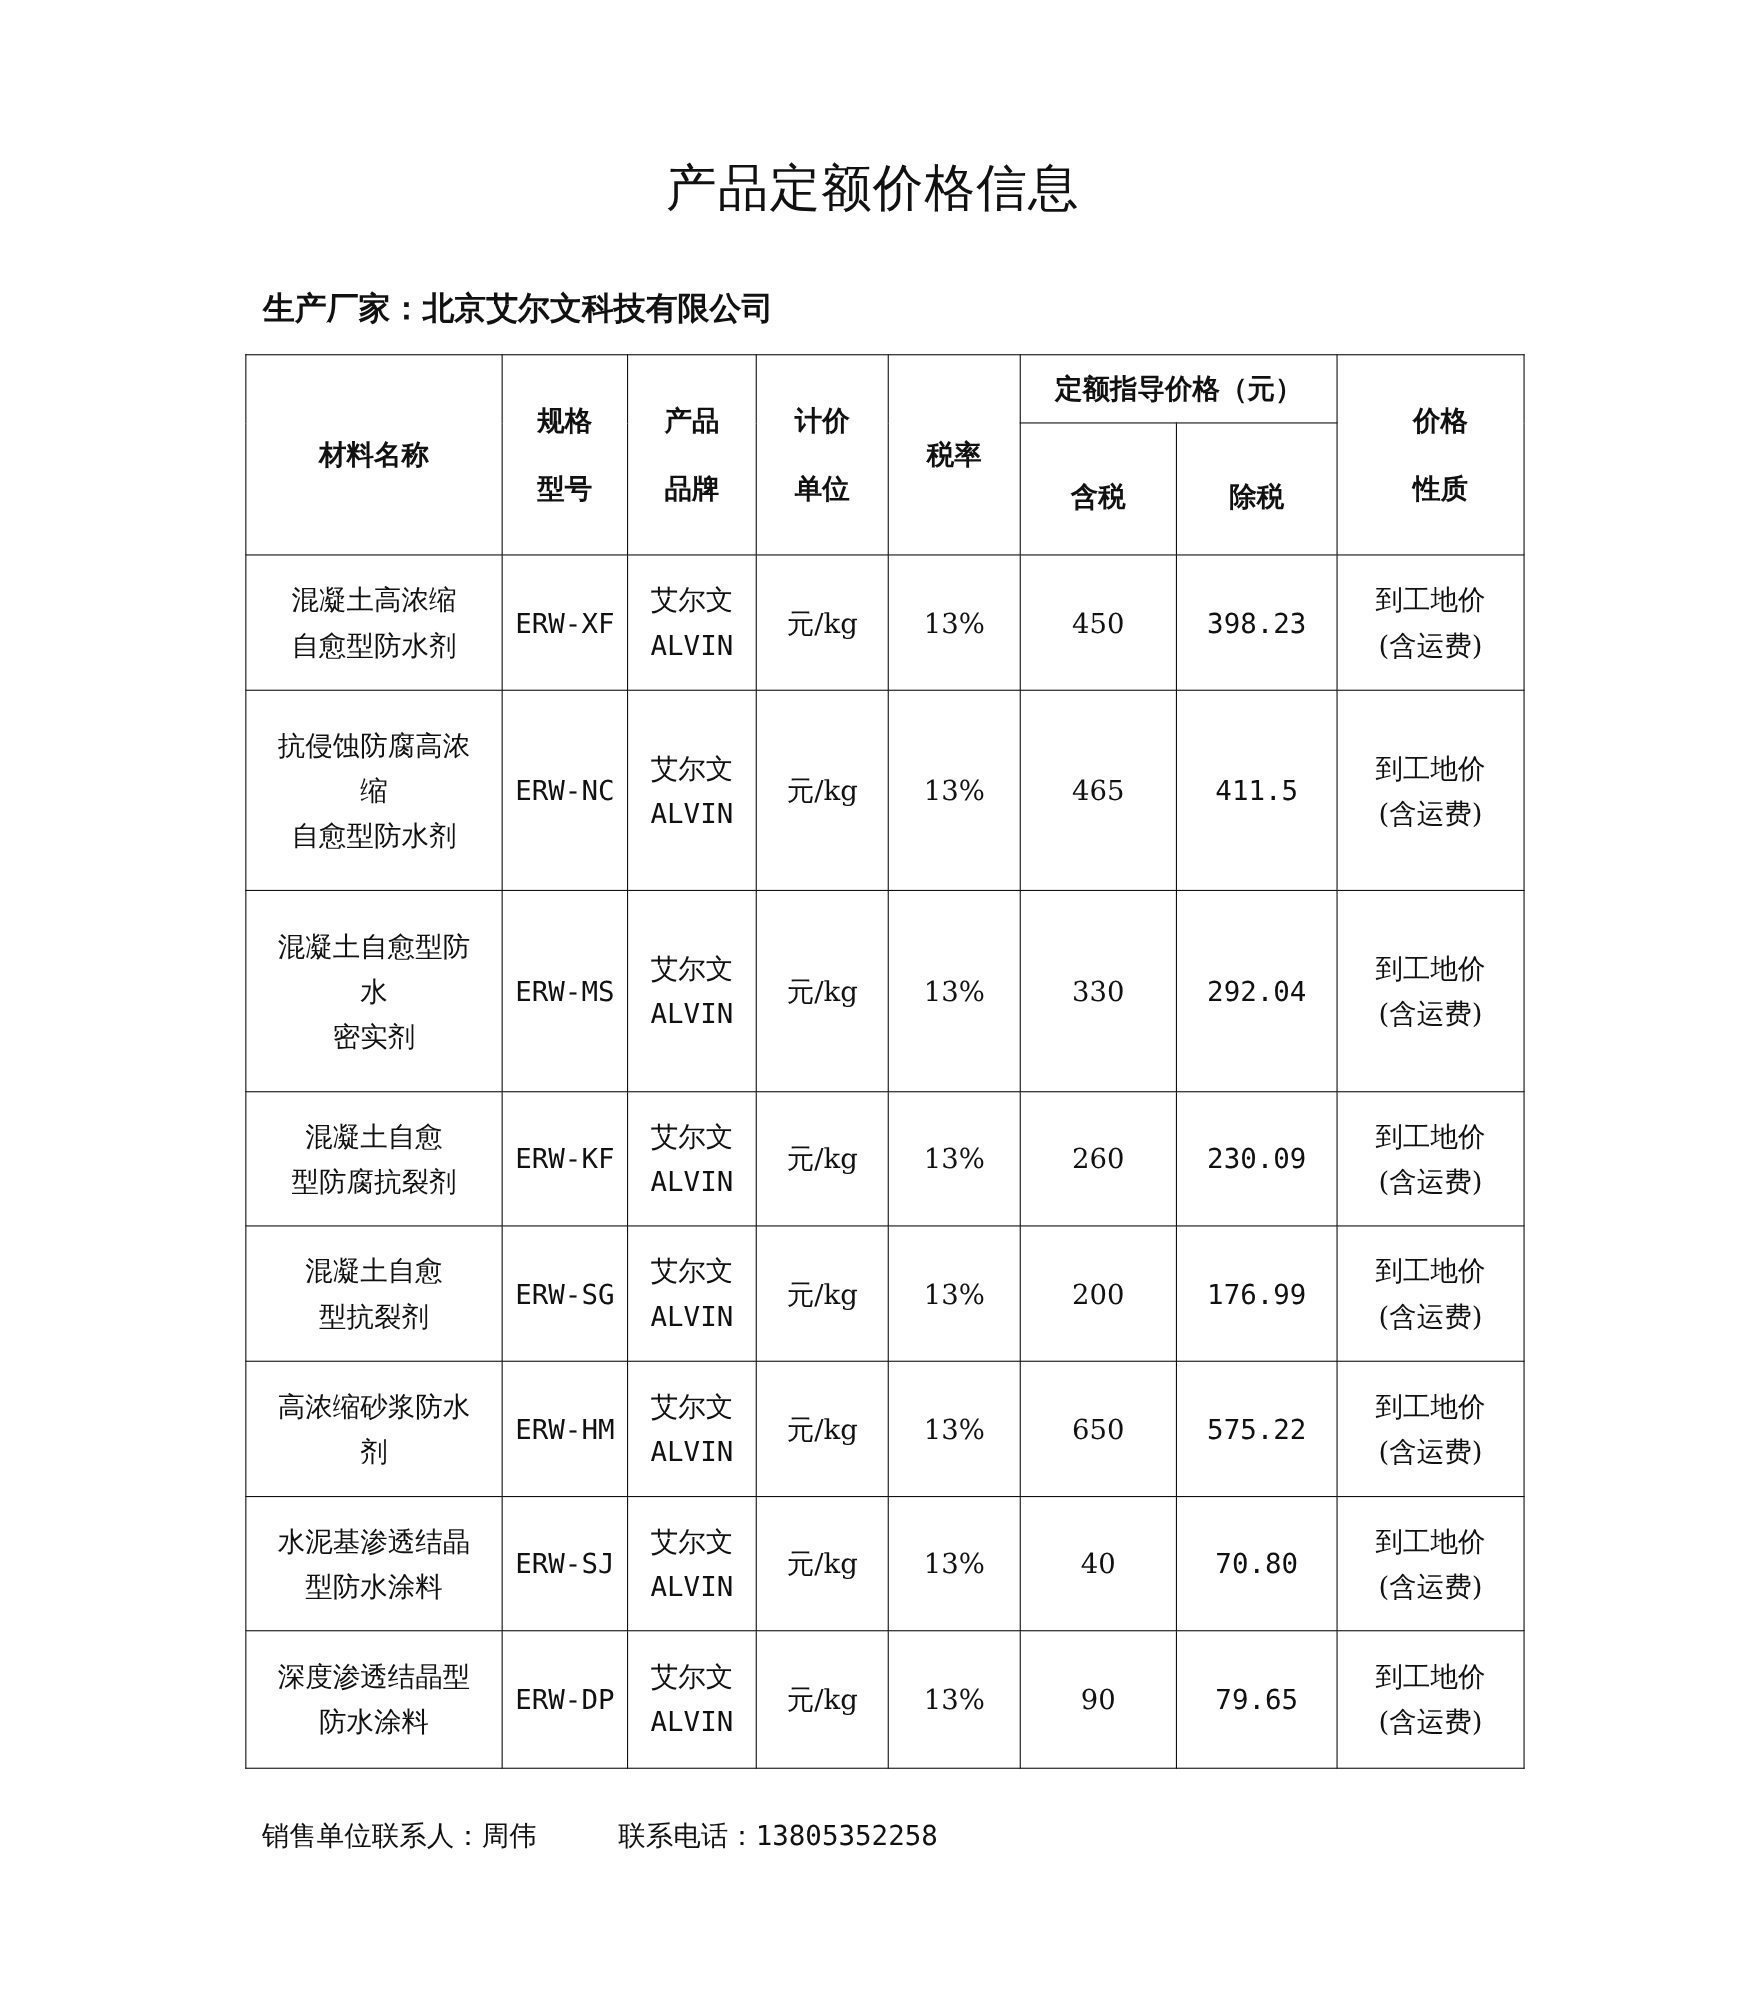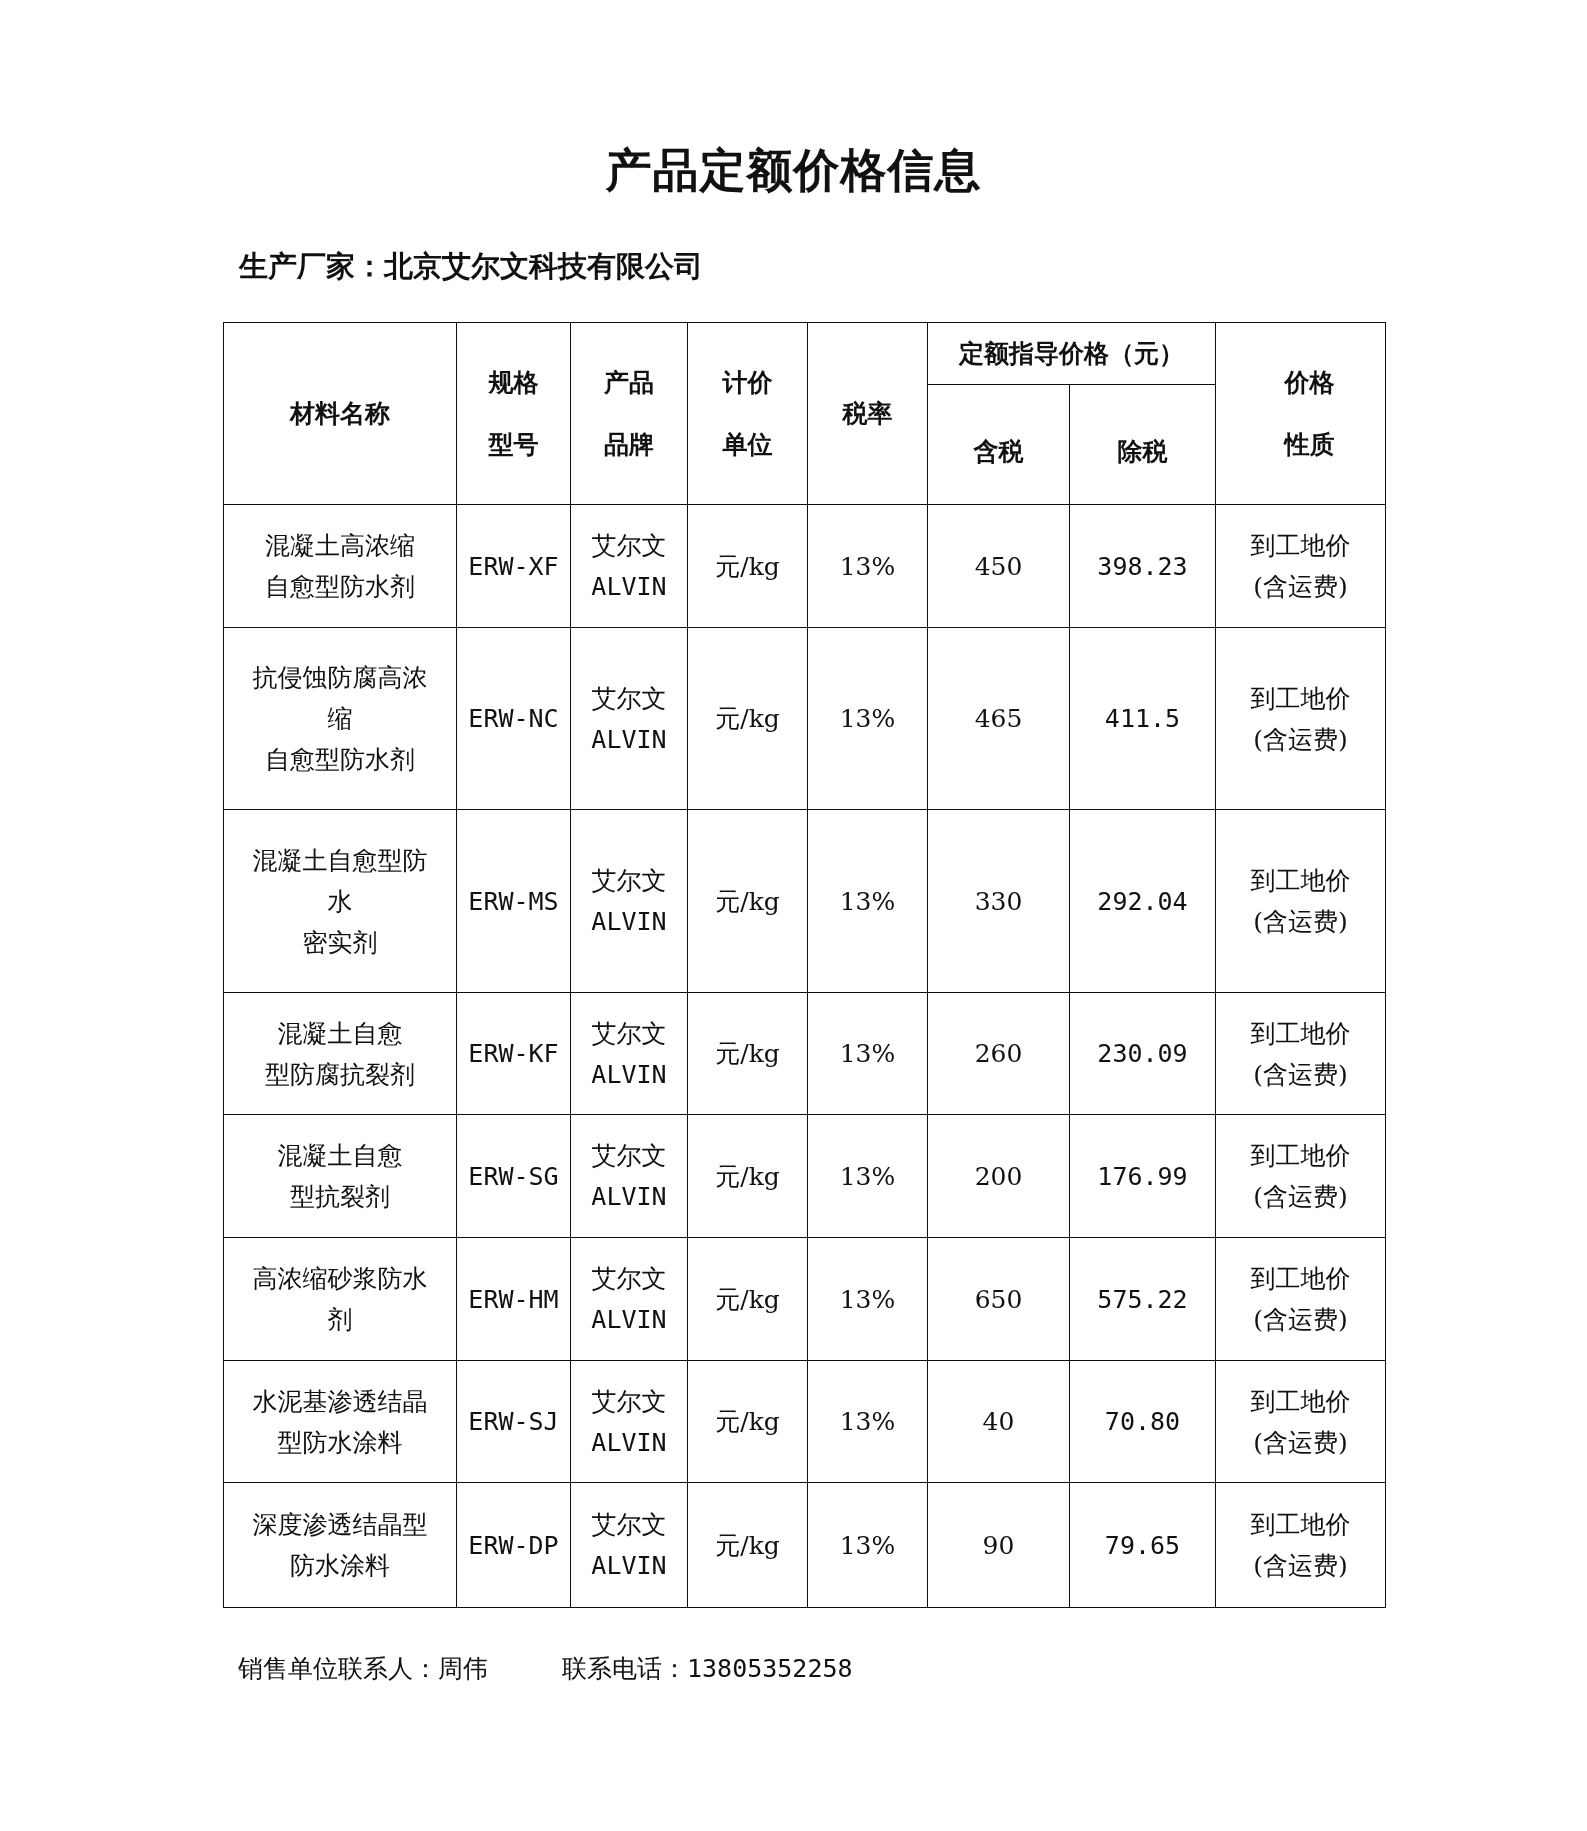--- a/index.html
+++ b/index.html
@@ -1,20 +1,20 @@
 <!DOCTYPE html>
 <html><head>
 <meta charset="utf-8">
 <style>
   html, body { margin: 0; padding: 0; background: #ffffff; }
   body { width: 1587px; height: 1831px; position: relative; overflow: hidden;
          font-family: "DejaVu Serif", "Liberation Serif", serif; color: #111; }
   .title { position: absolute; left: 0; width: 1587px; top: 142px; text-align: center;
-           font-size: 46px; line-height: 56px; font-weight: bold; letter-spacing: 1px; }
-  .maker { position: absolute; left: 239px; top: 248px; font-size: 29px; line-height: 36px;
+           font-size: 46px; line-height: 56px; font-weight: normal; letter-spacing: 1px; }
+  .maker { position: absolute; left: 239px; top: 262px; font-size: 29px; line-height: 36px;
            font-weight: bold; font-family: "DejaVu Sans", "Liberation Sans", sans-serif; }
   table.price { position: absolute; left: 223px; top: 322px; width: 1162px;
                 border-collapse: collapse; table-layout: fixed; }
   table.price td, table.price th { border: 1.5px solid #111; text-align: center; vertical-align: middle;
                                    padding: 0; font-size: 25px; line-height: 41px; font-weight: normal; }
   table.price th { font-family: "DejaVu Sans", "Liberation Sans", sans-serif; font-weight: bold; font-size: 25px; }
   th .two { display: block; line-height: 62px; }
   .mono { font-family: "DejaVu Sans Mono", "Liberation Mono", monospace; }
   .footer { position: absolute; left: 238px; top: 1652px; font-size: 25px; line-height: 34px; white-space: pre; }
   .footer span { display: inline-block; }

